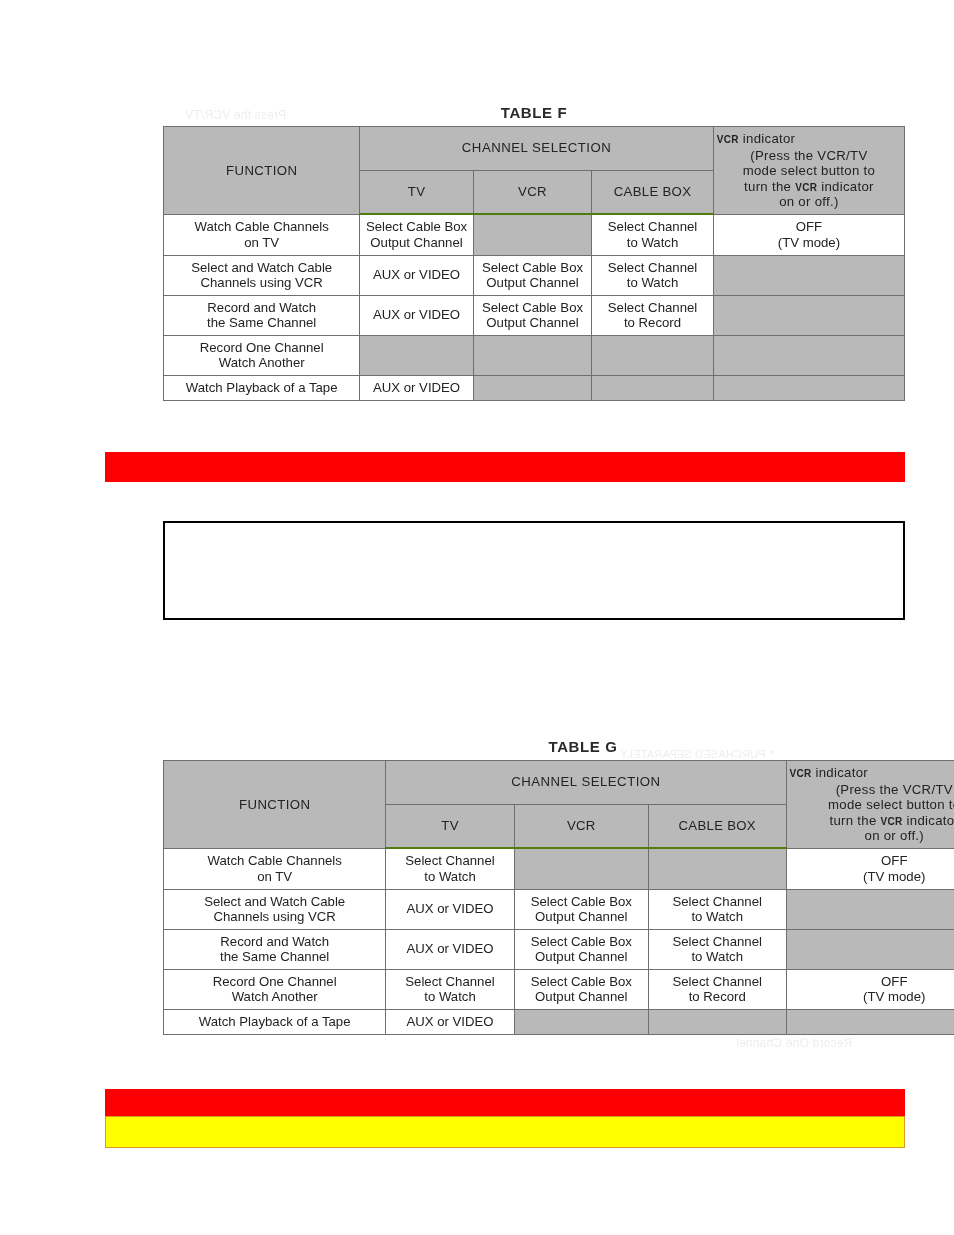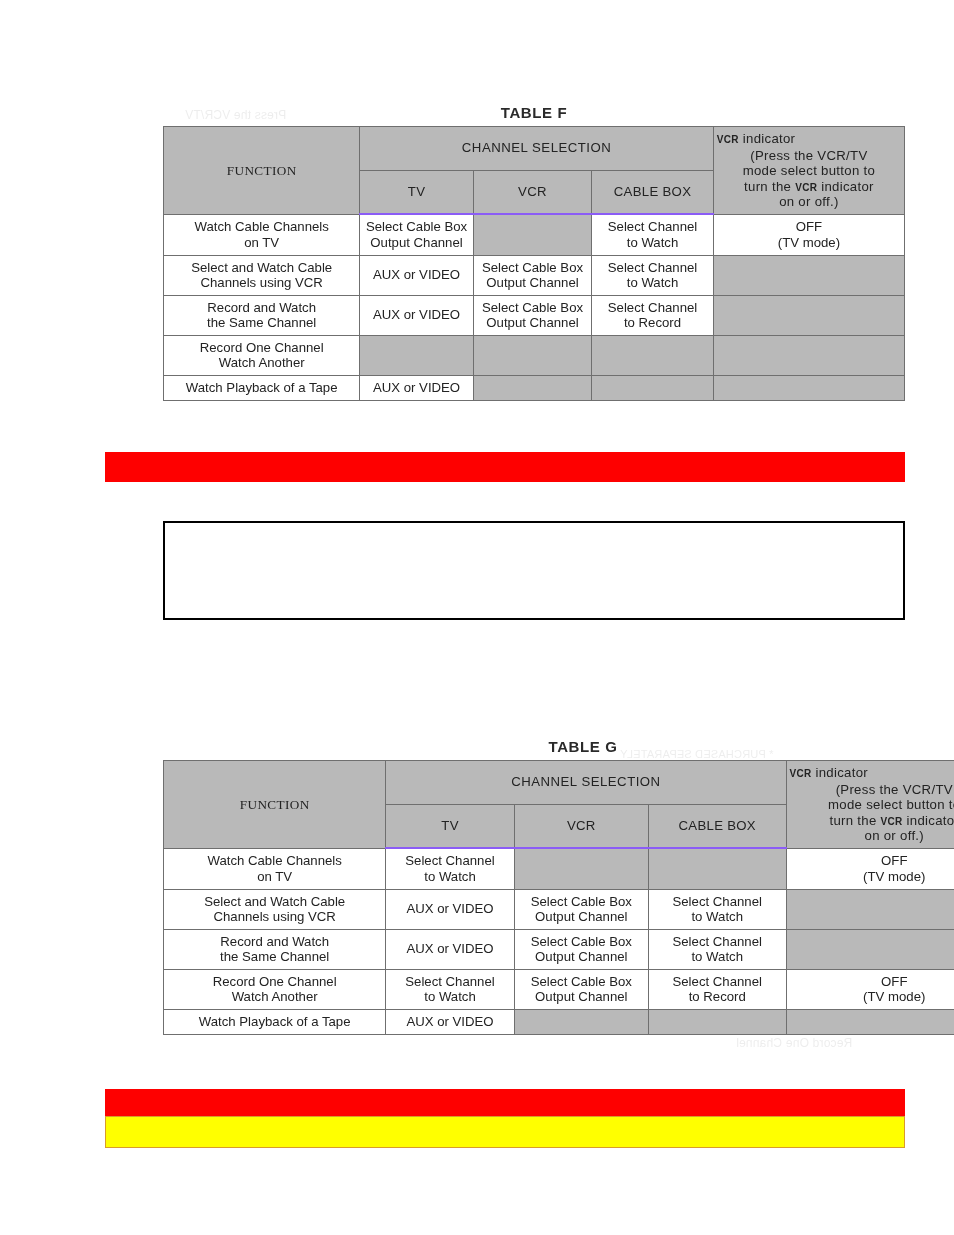--- a/index.html
+++ b/index.html
@@ -69,21 +69,20 @@
     background: #b9b9b9;
     font-weight: bold;
     font-size: 13.5px;
     letter-spacing: .3px;
     color: #1c1c1c;
   }
   .hdr-function {
     font-weight: bold;
     font-size: 13.5px;
     letter-spacing: .4px;
-    font-family: Liberation Serif, serif;
   }
   .hdr-chansel {
     font-weight: bold;
     font-size: 14px;
     letter-spacing: .5px;
   }
   .hdr-vcr {
     font-weight: bold;
     font-size: 12.6px;
     text-align: left;
@@ -91,21 +90,21 @@
     padding: 4px 6px 4px 7px;
   }
   .hdr-vcr .centered {
     display: block;
     text-align: left;
     margin-bottom: 1px;
   }
   .sc { font-size: 10px; letter-spacing: .3px; font-weight: bold; }
   
   tr.head-bottom > td, tr.head-bottom > th {
-    border-bottom: 2px solid #8b5cf6;
+    border-bottom: 2px solid #4d7c0f;
   }
   
   td.fn {
     text-align: center;
     font-size: 13.2px;
   }
   td.blank {
     background: #b9b9b9;
   }
   

